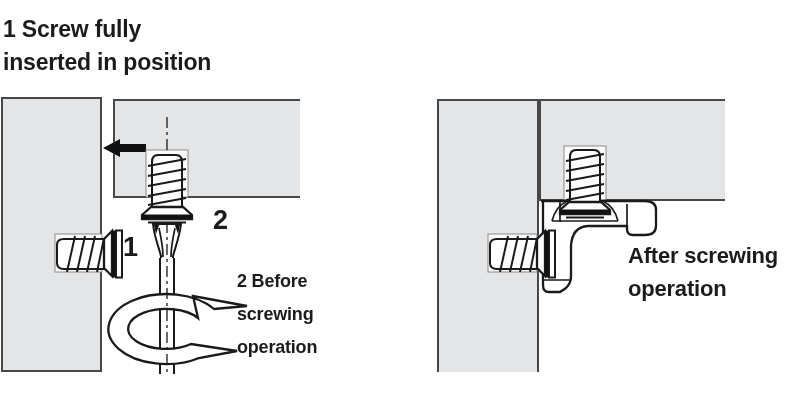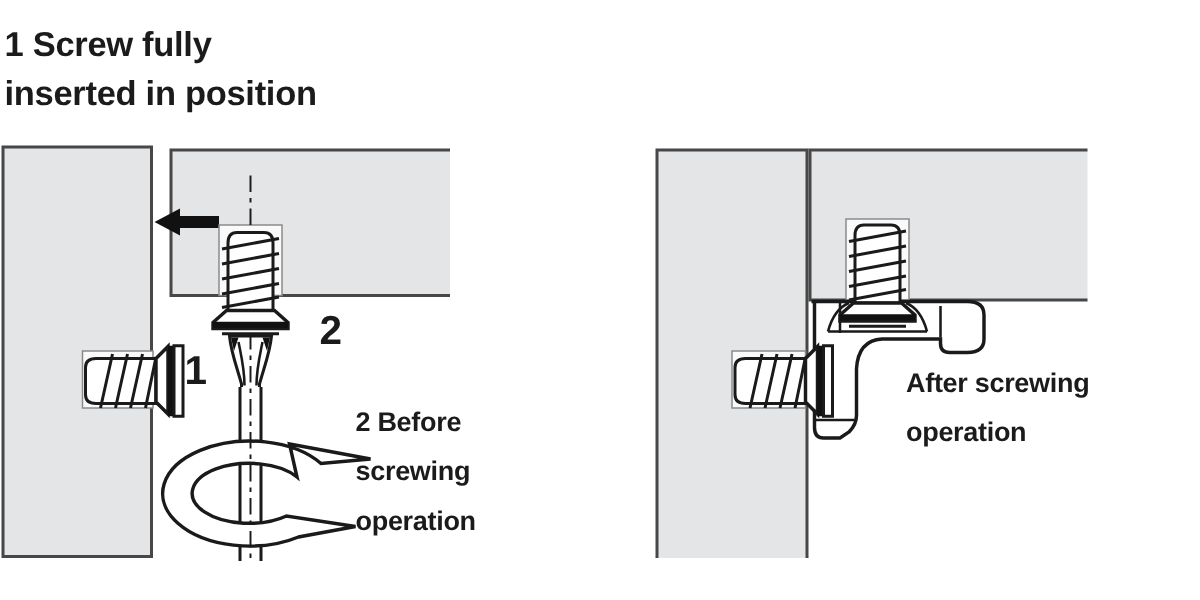--- a/index.html
+++ b/index.html
@@ -16,21 +16,21 @@
     color:#1b1b1b;
     font-weight:bold;
     white-space:pre-line;
     letter-spacing:-0.2px;
   }
   .title{left:3px;top:13px;font-size:23px;line-height:33px;}
   .num{font-size:27px;line-height:27px;}
   .num1{left:123px;top:234px;}
   .num2{left:213px;top:207px;}
   .before{left:237px;top:265px;font-size:18px;line-height:33px;}
-  .after{left:604px;top:239px;font-size:18px;line-height:33px;}
+  .after{left:628px;top:239px;font-size:22px;line-height:33px;}
 
   
   .panel{stroke:#474747;stroke-width:2;}
   .hole{stroke:#8a8a8a;stroke-width:1;}
   .art{fill:#ffffff;stroke:#1a1a1a;stroke-width:2;}
   .art-heavy{fill:#ffffff;stroke:#1a1a1a;stroke-width:2.3;}
   .lin{fill:none;stroke:#1a1a1a;stroke-width:2;}
   .lin-thin{fill:none;stroke:#1a1a1a;stroke-width:1.7;}
   .solid{fill:#111111;stroke:none;}
   .center{fill:none;stroke:#1a1a1a;stroke-width:1.3;stroke-dasharray:11 4 3 4;}

